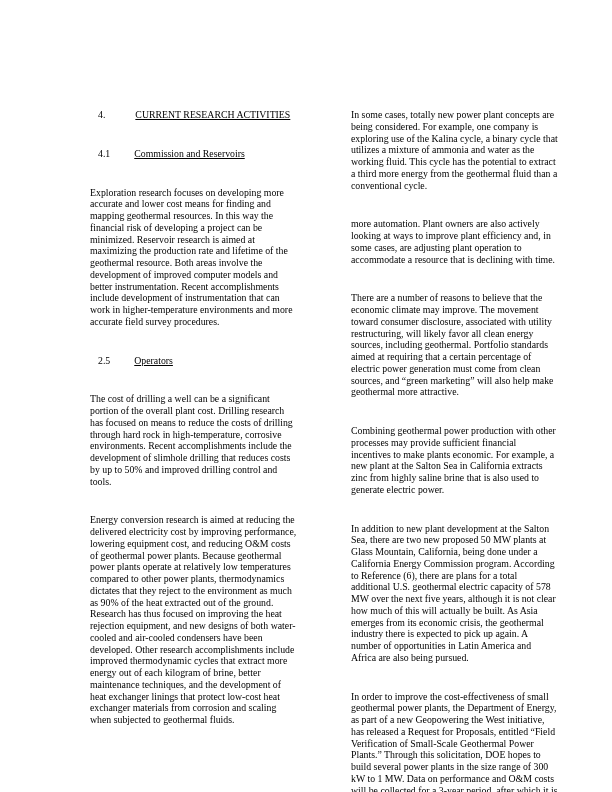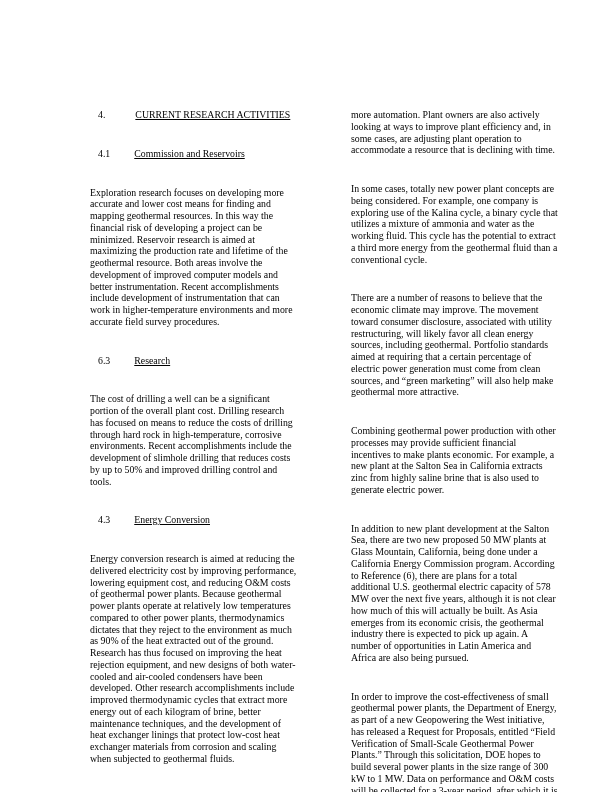--- a/index.html
+++ b/index.html
@@ -51,38 +51,35 @@
       </div>
 
 
       <div class="heading">
         <span class="num-sub">4.1</span><span class="title">Commission and Reservoirs</span>
       </div>
 
       <p class="para">Exploration research focuses on developing more accurate and lower cost means for finding and mapping geothermal resources.  In this way the financial risk of developing a project can be minimized.  Reservoir research is aimed at maximizing the production rate and lifetime of the geothermal resource. Both areas involve the development of improved computer models and better instrumentation. Recent accomplishments include development of instrumentation that can work in higher-temperature environments and more accurate field survey procedures.</p>
 
       <div class="heading">
-        <span class="num-sub">6.3</span><span class="title">Research</span>
+        <span class="num-sub">2.5</span><span class="title">Operators</span>
       </div>
 
       <p class="para">The cost of drilling a well can be a significant portion of the overall plant cost.  Drilling research  has focused on means to reduce the costs of drilling through hard rock in high-temperature, corrosive environments.  Recent accomplishments include the development of slimhole drilling that reduces costs by up to 50% and improved drilling control and tools.</p>
 
-      <div class="heading">
-        <span class="num-sub">4.3</span><span class="title">Energy Conversion</span>
-      </div>
 
       <p class="para">Energy conversion research is aimed at reducing the delivered electricity cost by improving performance, lowering equipment cost, and reducing O&amp;M costs of geothermal power plants.  Because geothermal power plants operate at relatively low temperatures compared to other power plants, thermodynamics dictates that they reject to the environment as much as 90% of the heat extracted out of the ground.  Research has thus focused on improving the heat rejection equipment, and new designs of both water-cooled and air-cooled condensers have been developed. Other research accomplishments include improved thermodynamic cycles that extract more energy out of each kilogram of brine, better maintenance techniques, and the development of heat exchanger linings that protect low-cost heat exchanger materials from corrosion and scaling when subjected to geothermal fluids.</p>
 
 
 
     </div>
 
     <div class="col">
+      <p class="para">In some cases, totally new power plant concepts are being considered.  For example, one company is exploring use of the Kalina cycle, a binary cycle that utilizes a mixture of ammonia and water as the working fluid.  This cycle has the potential to extract a third more energy from the geothermal fluid than a conventional cycle.</p>
       <p class="para">more automation.  Plant owners are also actively looking at ways to improve plant efficiency and, in some cases, are adjusting plant operation to accommodate a resource that is declining with time.</p>
-      <p class="para">In some cases, totally new power plant concepts are being considered.  For example, one company is exploring use of the Kalina cycle, a binary cycle that utilizes a mixture of ammonia and water as the working fluid.  This cycle has the potential to extract a third more energy from the geothermal fluid than a conventional cycle.</p>
       <p class="para">There are a number of reasons to believe that the economic climate may improve.  The movement toward consumer disclosure, associated with utility restructuring, will likely favor all clean energy sources, including geothermal. Portfolio standards aimed at requiring that a certain percentage of electric power generation must come from clean sources, and “green marketing” will also help make geothermal more attractive.</p>
       <p class="para">Combining geothermal power production with other processes may provide sufficient financial incentives to make plants economic.  For example, a new plant at the Salton Sea in California extracts zinc from highly saline brine that is also used to generate electric power.</p>
       <p class="para">In addition to new plant development at the Salton Sea, there are two new proposed 50 MW plants at Glass Mountain, California, being done under a California Energy Commission program.  According to Reference (6), there are plans for a total additional U.S. geothermal electric capacity of 578 MW over the next five years, although it is not clear how much of this will actually be built.  As Asia emerges from its economic crisis, the geothermal industry there is expected to pick up again.  A number of opportunities in Latin America and Africa are also being pursued.</p>
       <p class="para">In order to improve the cost-effectiveness of small geothermal power plants, the Department of Energy, as part of a new Geopowering the West initiative, has released a Request for Proposals, entitled “Field Verification of Small-Scale Geothermal Power Plants.”  Through this solicitation, DOE hopes to build several power plants in the size range of 300 kW to 1 MW.  Data on performance and O&amp;M costs will be collected for a 3-year period, after which it is intended that the plants will continue to generate electricity for sale to the grid or to provide power for a local process. Additional solicitations will be aimed at improved drilling and enhancing the recovery of energy from existing geothermal reservoirs.</p>
     </div>
 
   </div>
 </div>
 
 </body></html>

